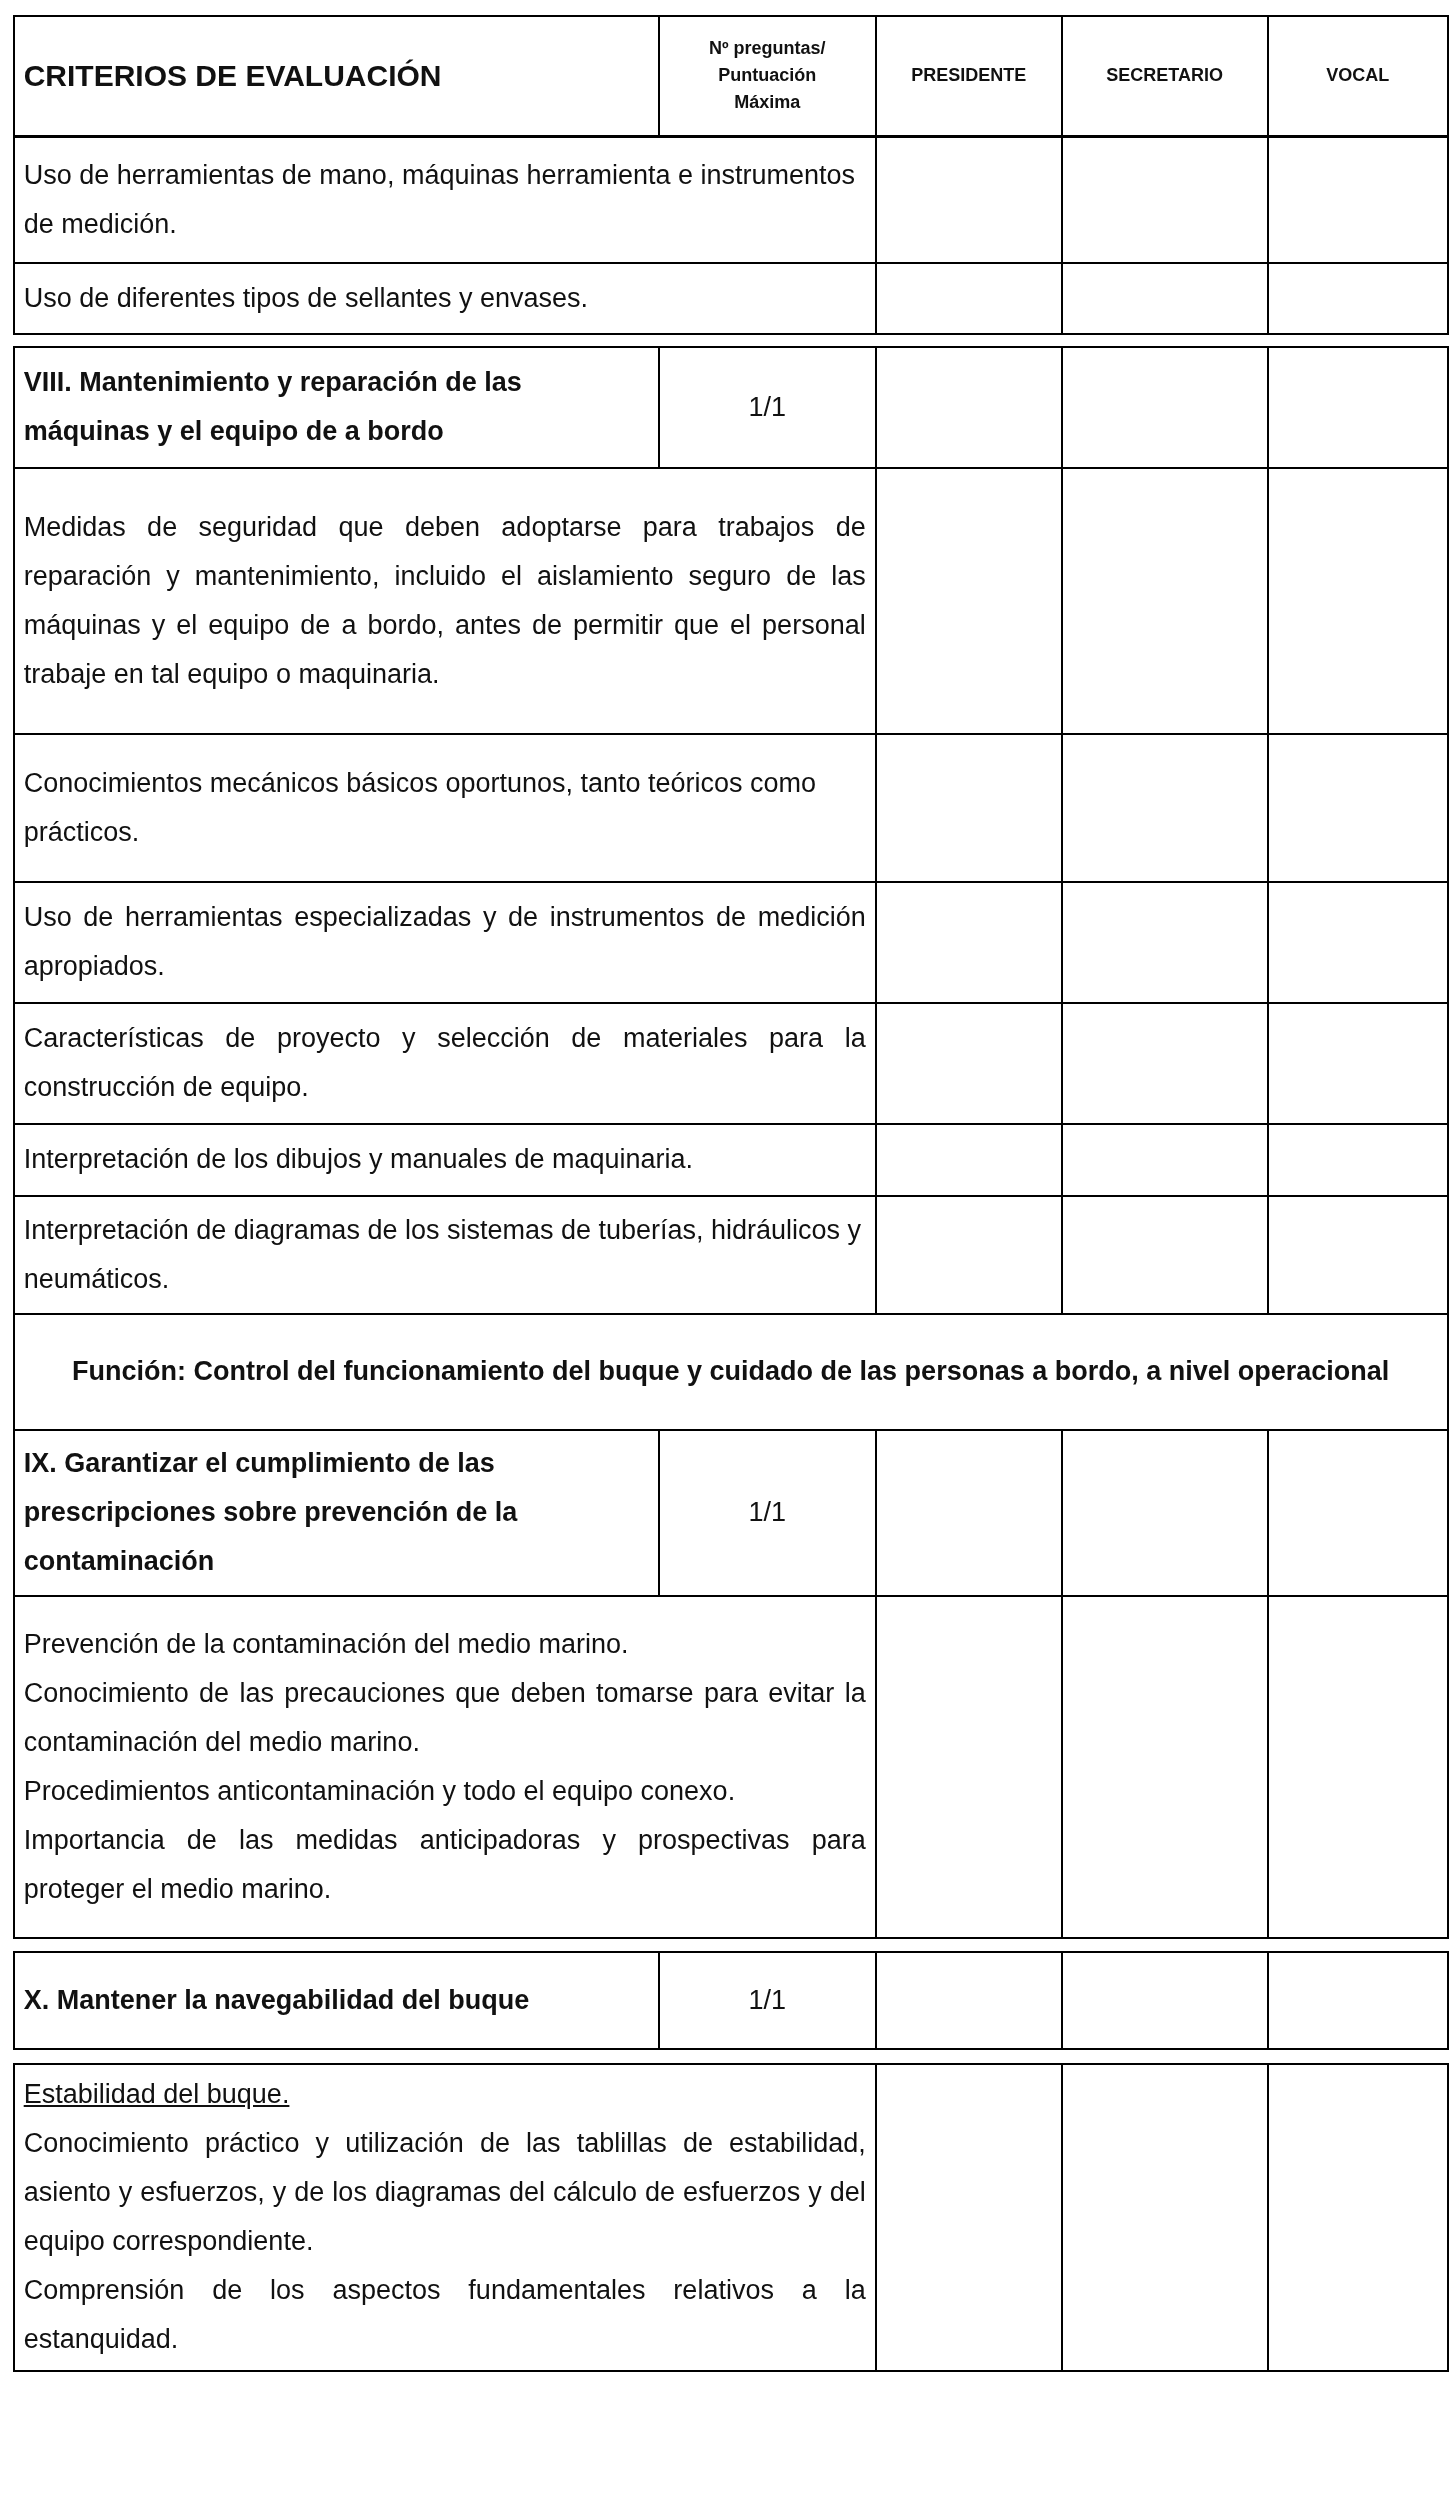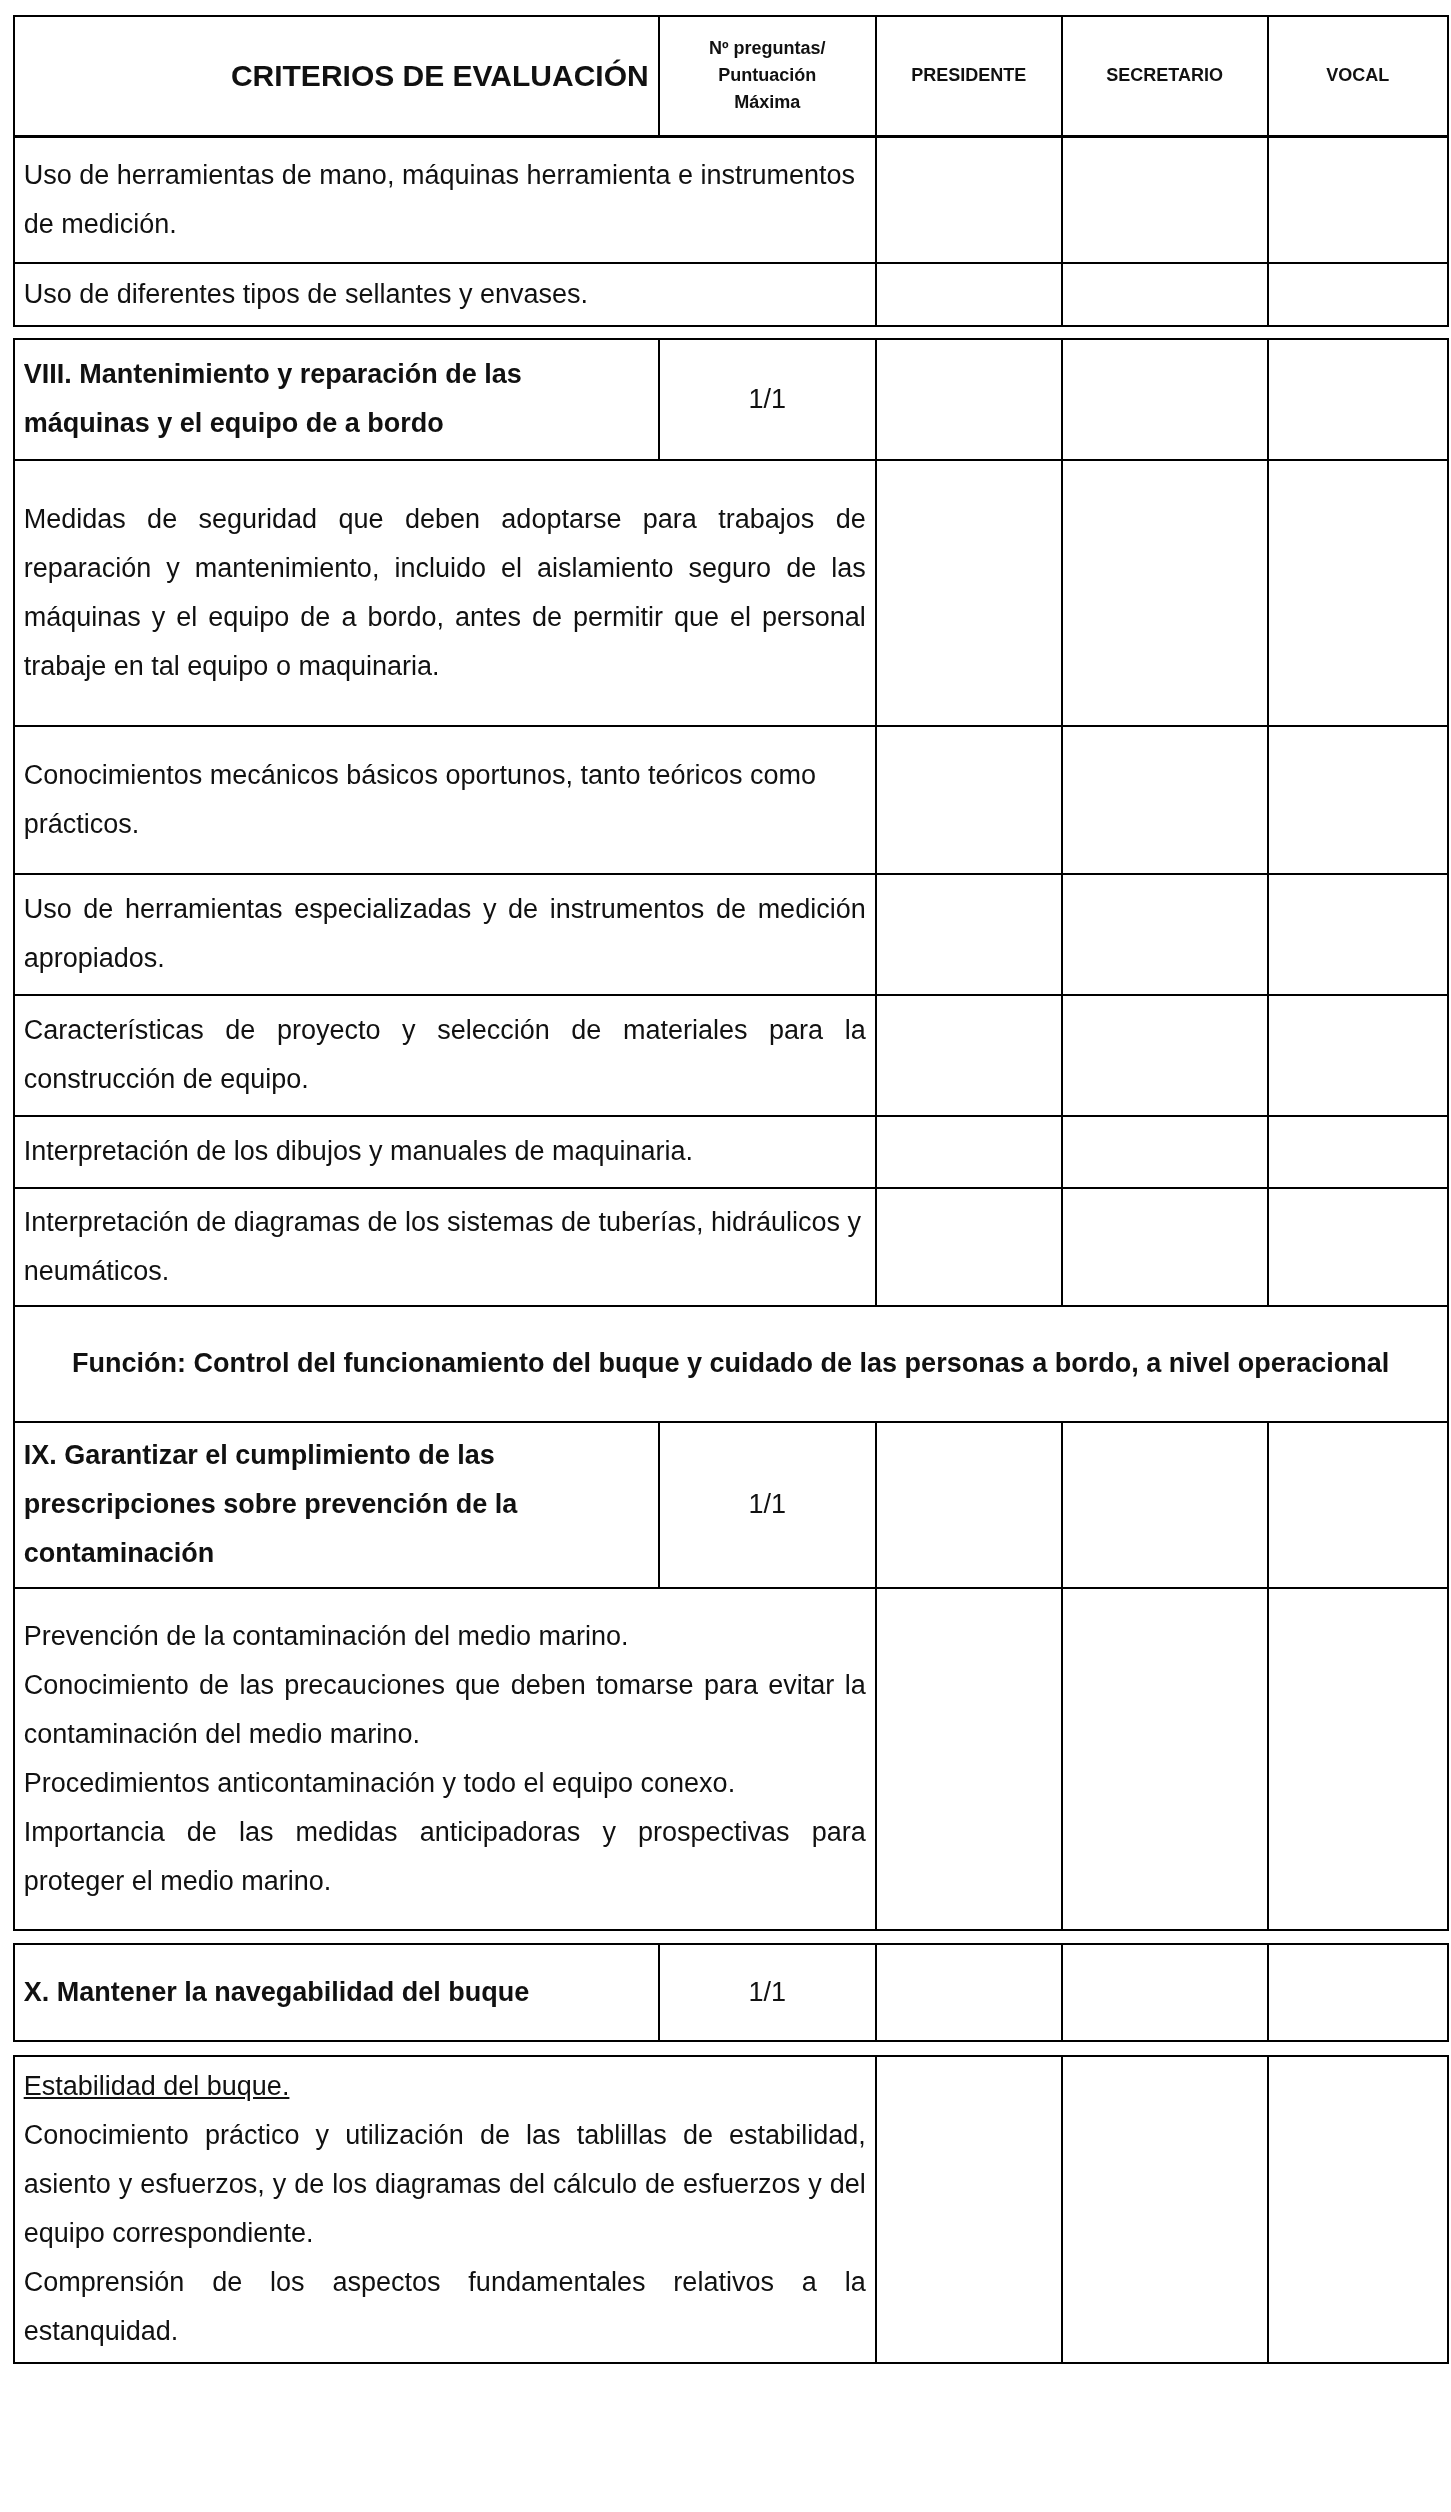--- a/index.html
+++ b/index.html
@@ -21,21 +21,21 @@
   }
   td, th {
     border: 2.7px solid #000000;
     vertical-align: middle;
     overflow: hidden;
     background: #ffffff;
   }
   
   tr.header-row th { border-bottom-width: 3.6px; }
   th.c-criterios {
-    font-size: 30px; font-weight: 700; text-align: right; padding: 22px 9px;
+    font-size: 30px; font-weight: 700; text-align: left; padding: 22px 9px;
   }
   th.c-small {
     font-size: 18px; font-weight: 700; text-align: center; padding: 3.6px 5.4px;
   }
   th.c-preguntas div { font-size: 18px; font-weight: 700; line-height: 27px; text-align: center; }
 
   
   .text-cell {
     font-size: 27px; line-height: 49px;
     padding: 5.4px 9px; text-align: left; margin-top: 12px;
@@ -83,21 +83,21 @@
       <th class="c-small">VOCAL</th>
     </tr>
 
     <tr style="height:126px">
       <td class="text-cell" colspan="2">Uso de herramientas de mano, máquinas herramienta e instrumentos de medición.</td>
       <td class="empty-cell"></td>
       <td class="empty-cell"></td>
       <td class="empty-cell"></td>
     </tr>
 
-    <tr style="height:63px">
+    <tr style="height:71px">
       <td class="text-cell" colspan="2">Uso de diferentes tipos de sellantes y envases.</td>
       <td class="empty-cell"></td>
       <td class="empty-cell"></td>
       <td class="empty-cell"></td>
     </tr>
 
     <tr class="spacer">
           <td colspan="5" style="height:11px"></td>
         </tr>
 

